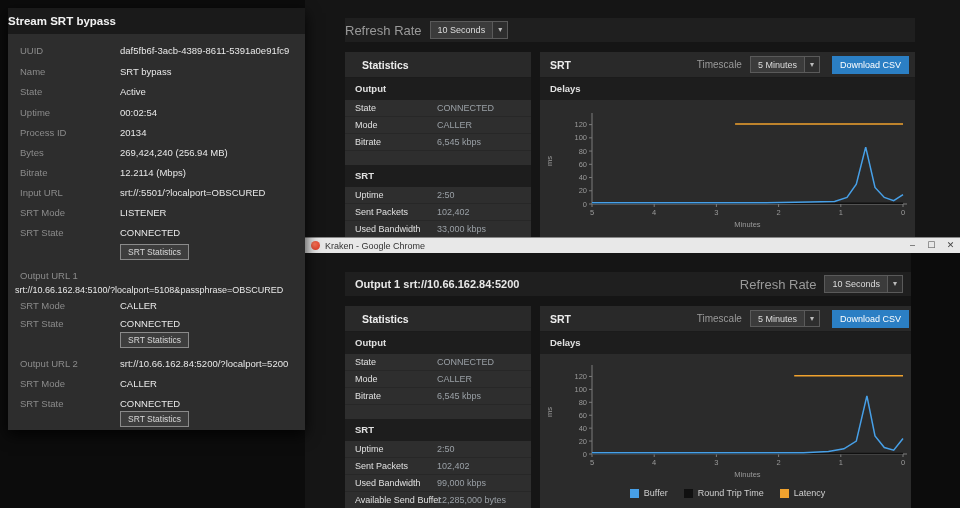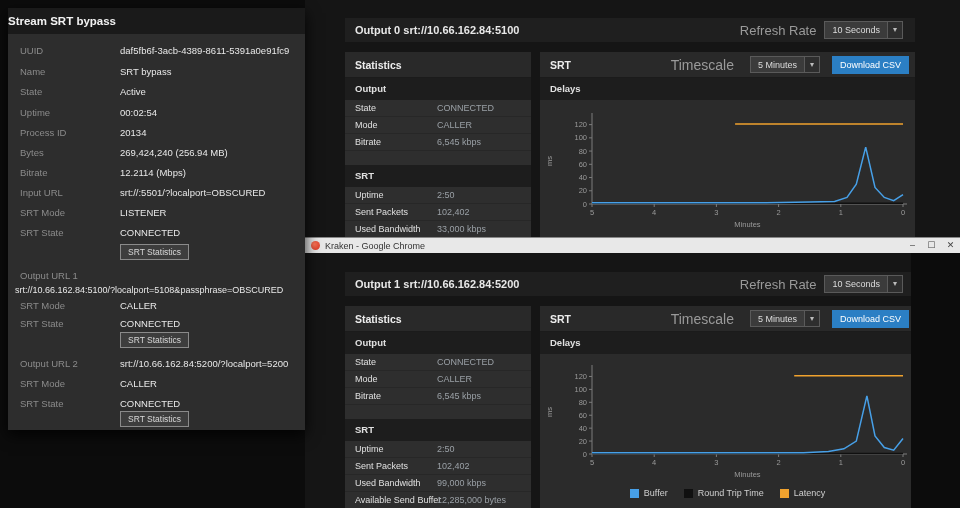--- a/index.html
+++ b/index.html
@@ -9,30 +9,30 @@
   #win-top{left:305px;top:0;width:655px;height:238px;z-index:1}
   #win-bottom{left:305px;top:253px;width:606px;height:255px;z-index:4}
   .win-header{position:absolute;left:40px;width:570px;height:24px;background:#1f1f1f;display:flex;align-items:center}
   .win-title{flex:1;padding-left:10px;color:#e8e8e8;font-size:11px;font-weight:bold;white-space:nowrap}
   .refresh-label{color:#9a9a9a;font-size:13px;margin-right:8px;white-space:nowrap}
   .dropdown{display:flex;align-items:stretch;background:#3b3b3b;border:1px solid #5a5a5a;height:18px;margin-right:12px;cursor:pointer}
   .dd-text{padding:0 7px;line-height:16px;font-size:9px;color:#ddd;white-space:nowrap}
   .dd-caret{width:15px;background:#2e2e2e;border-left:1px solid #5a5a5a;color:#bbb;font-size:8px;line-height:16px;text-align:center}
   .dropdown.small{height:17px}
   .stats-panel{position:absolute;left:40px;width:186px;background:#2e2e2e}
-  .panel-title{height:26px;line-height:26px;background:#292929;color:#ededed;font-size:10.5px;font-weight:bold;padding-left:10px;border-bottom:1px solid #1b1b1b}
+  .panel-title{height:26px;line-height:26px;background:#292929;color:#ededed;font-size:10.5px;font-weight:bold;padding-left:17px;border-bottom:1px solid #1b1b1b}
   .sub-header{height:22px;line-height:22px;background:#1d1d1d;color:#e0e0e0;font-size:9.5px;font-weight:bold;padding-left:10px}
   .stat-row{height:17px;display:flex;align-items:center;border-bottom:1px solid #272727;font-size:9px}
   .stat-label{width:92px;padding-left:10px;color:#e0e0e0;white-space:nowrap}
   .stat-value{color:#9aa0a6;white-space:nowrap}
   .section-gap{height:14px}
   .srt-panel{position:absolute;left:235px;width:375px;background:#2b2b2b}
   .srt-header{height:26px;background:#292929;display:flex;align-items:center;border-bottom:1px solid #1b1b1b}
   .srt-title{flex:1;padding-left:10px;color:#ededed;font-size:10.5px;font-weight:bold}
-  .timescale-label{color:#9a9a9a;font-size:14px;margin-right:16px}
+  .timescale-label{color:#9a9a9a;font-size:10px;margin-right:8px}
   .csv-btn{height:18px;margin-right:6px;padding:0 8px;background:#2b7fc4;color:#fff;border:none;font-size:9px;font-family:inherit;cursor:pointer}
   .legend{height:20px;display:flex;align-items:flex-start;justify-content:center;gap:16px}
   .legend-item{display:flex;align-items:center;gap:5px;font-size:9px;color:#cfcfcf;cursor:pointer}
   .legend-swatch{width:9px;height:9px;display:inline-block}
   svg text{fill:#9a9a9a;font-size:7.5px;font-family:"Liberation Sans",sans-serif}
   .chrome-bar{position:absolute;left:305px;top:238px;width:655px;height:15px;background:#e8e8e8;display:flex;align-items:center;z-index:6;box-shadow:0 -1px 0 #888}
   .chrome-icon{width:9px;height:9px;border-radius:50%;background:radial-gradient(circle at 35% 35%,#ff7a5c,#d6301d);margin:0 5px 0 6px;flex:none}
   .chrome-title{flex:1;font-size:9px;color:#333;white-space:nowrap}
   .chrome-controls{display:flex}
   .chrome-btn{width:19px;text-align:center;font-size:9px;color:#444;line-height:15px;cursor:pointer}
@@ -42,21 +42,20 @@
   .kv-label{display:inline-block;width:100px;color:#8b8b8b}
   .kv-value{color:#e8e8e8}
   .kv-url{position:absolute;left:7px;font-size:9px;color:#e8e8e8;white-space:nowrap}
   .lp-btn{position:absolute;left:112px;height:16px;background:#3d3d3d;border:1px solid #8a8a8a;color:#d8d8d8;font-size:8.5px;padding:0 7px;font-family:inherit;cursor:pointer}
 </style>
 </head>
 <body>
 
 <div class="win" id="win-top">
   <div class="win-header" style="top:18px">
-    <div class="win-title">Output 0 srt://10.66.162.84:5100</div>
     <span class="refresh-label">Refresh Rate</span>
     <div class="dropdown">
       <span class="dd-text">10 Seconds</span>
       <span class="dd-caret">▾</span>
     </div>
   </div>
 
   <div class="stats-panel" style="top:52px">
     <div class="panel-title">Statistics</div>
     <div class="sub-header">Output</div>

